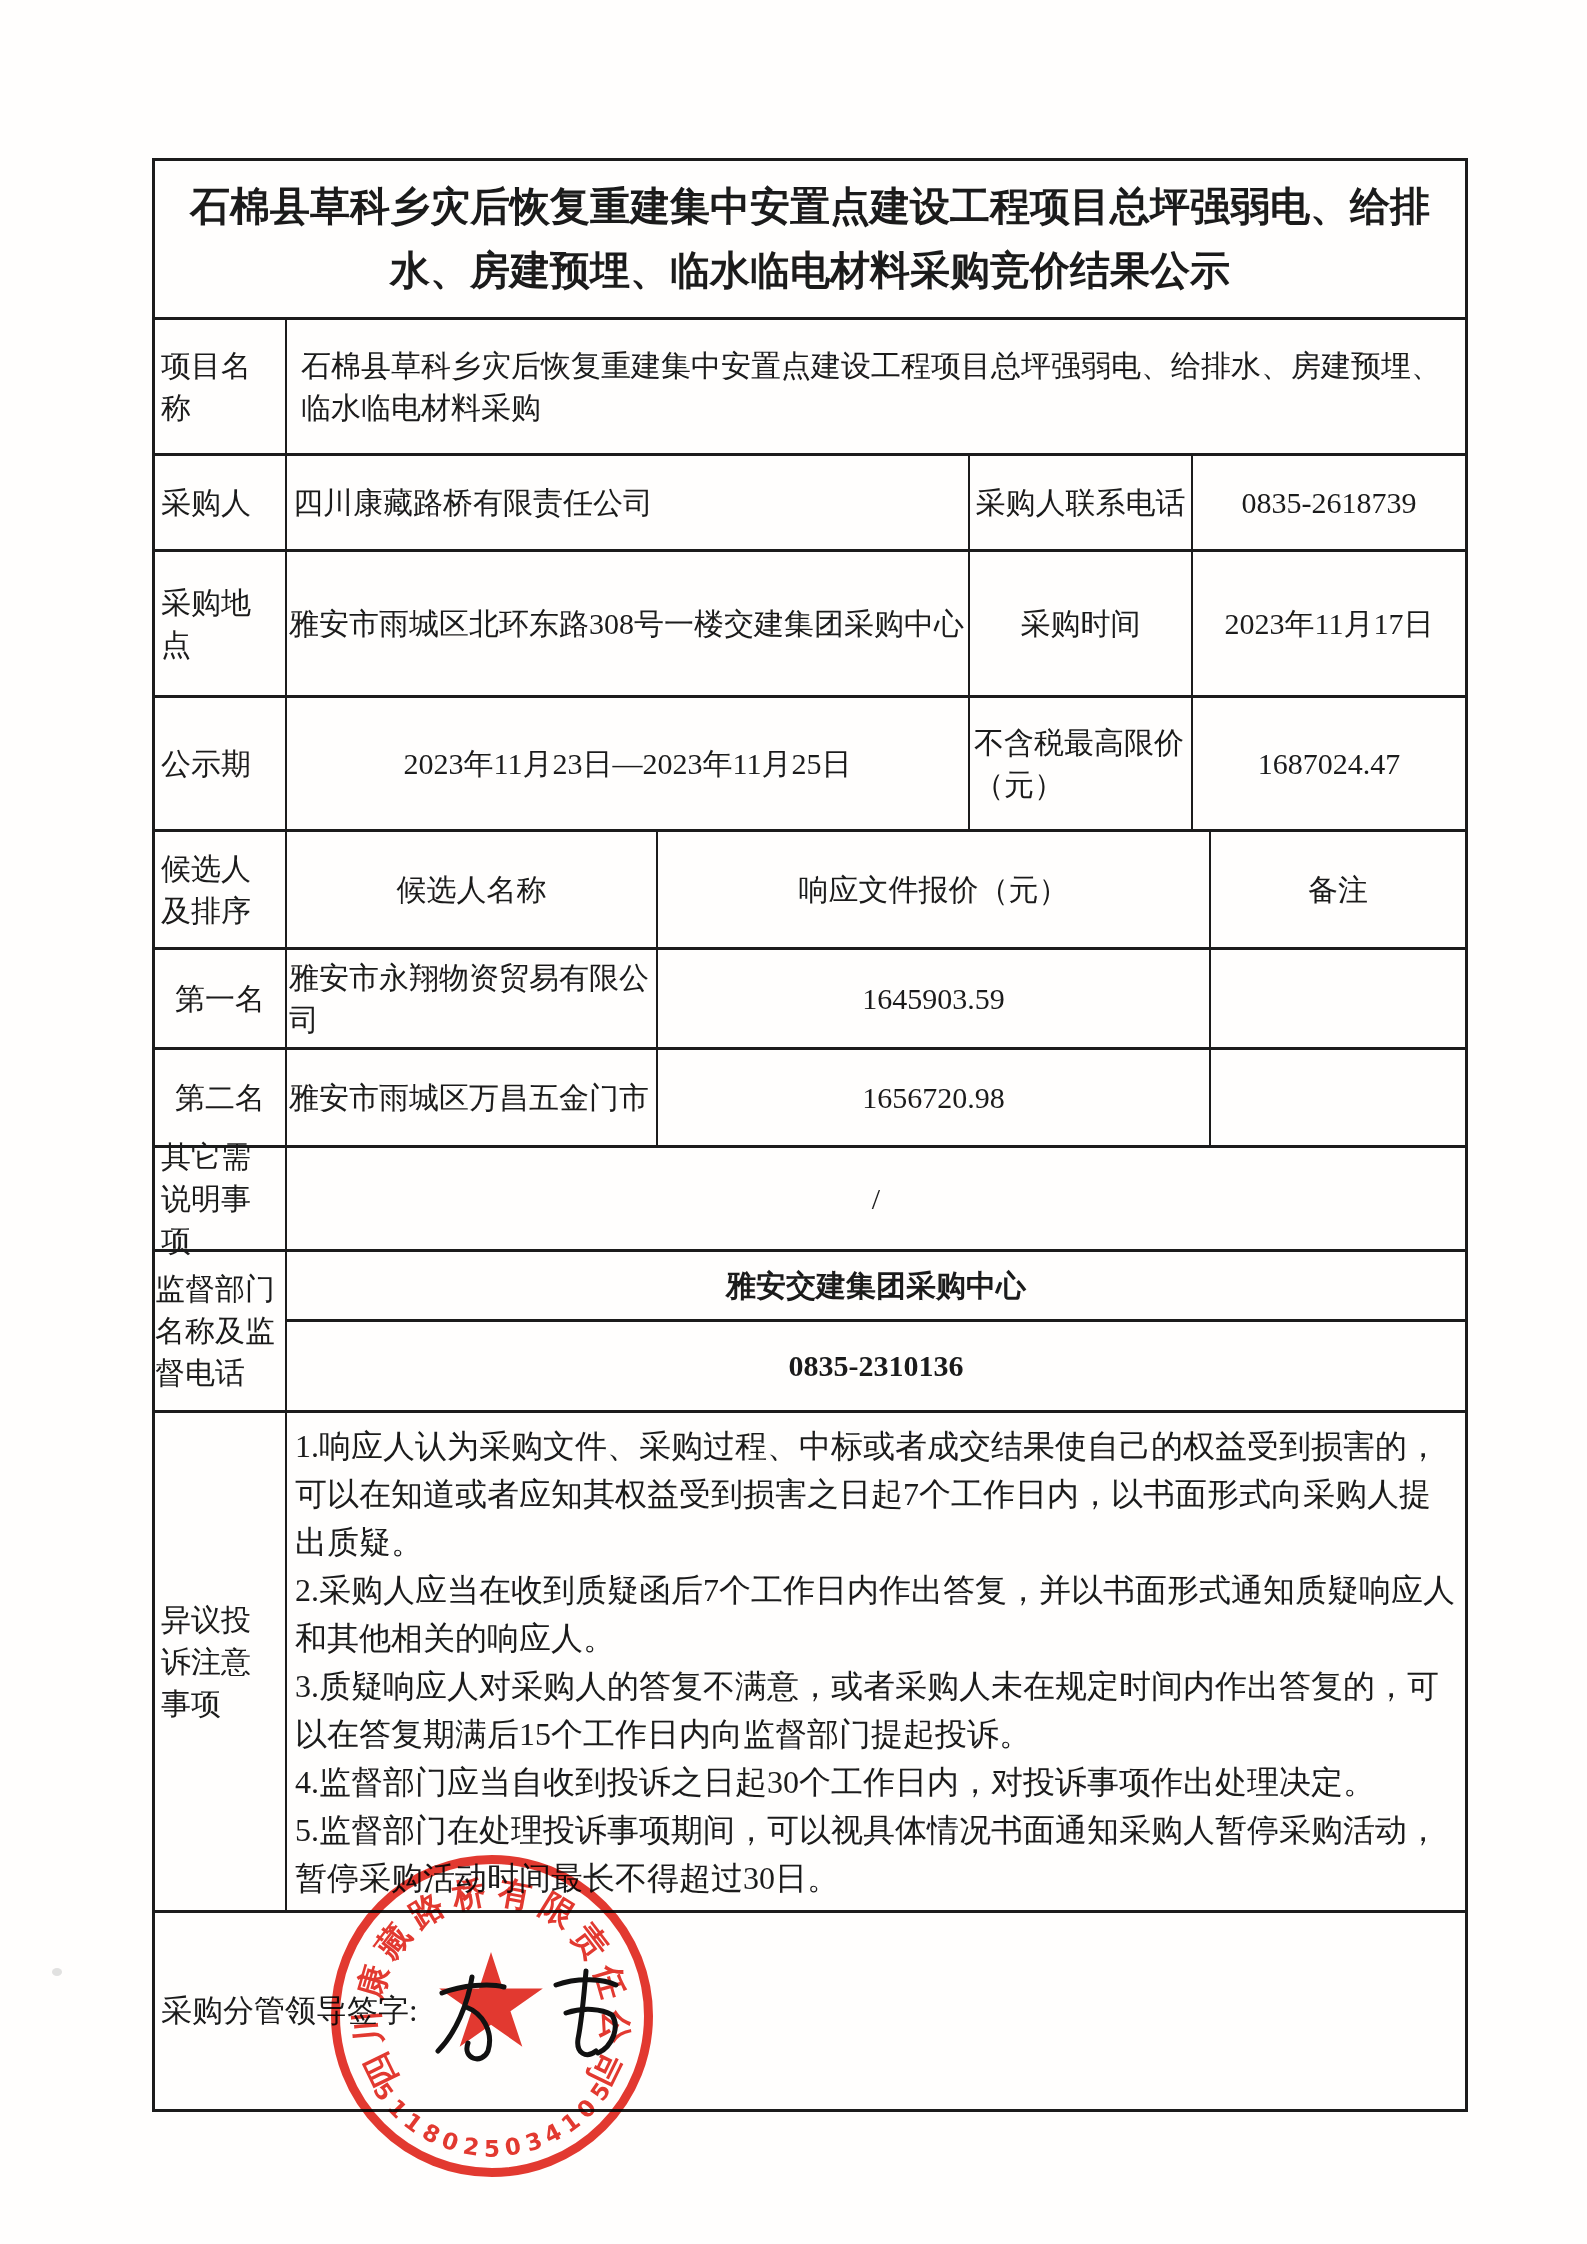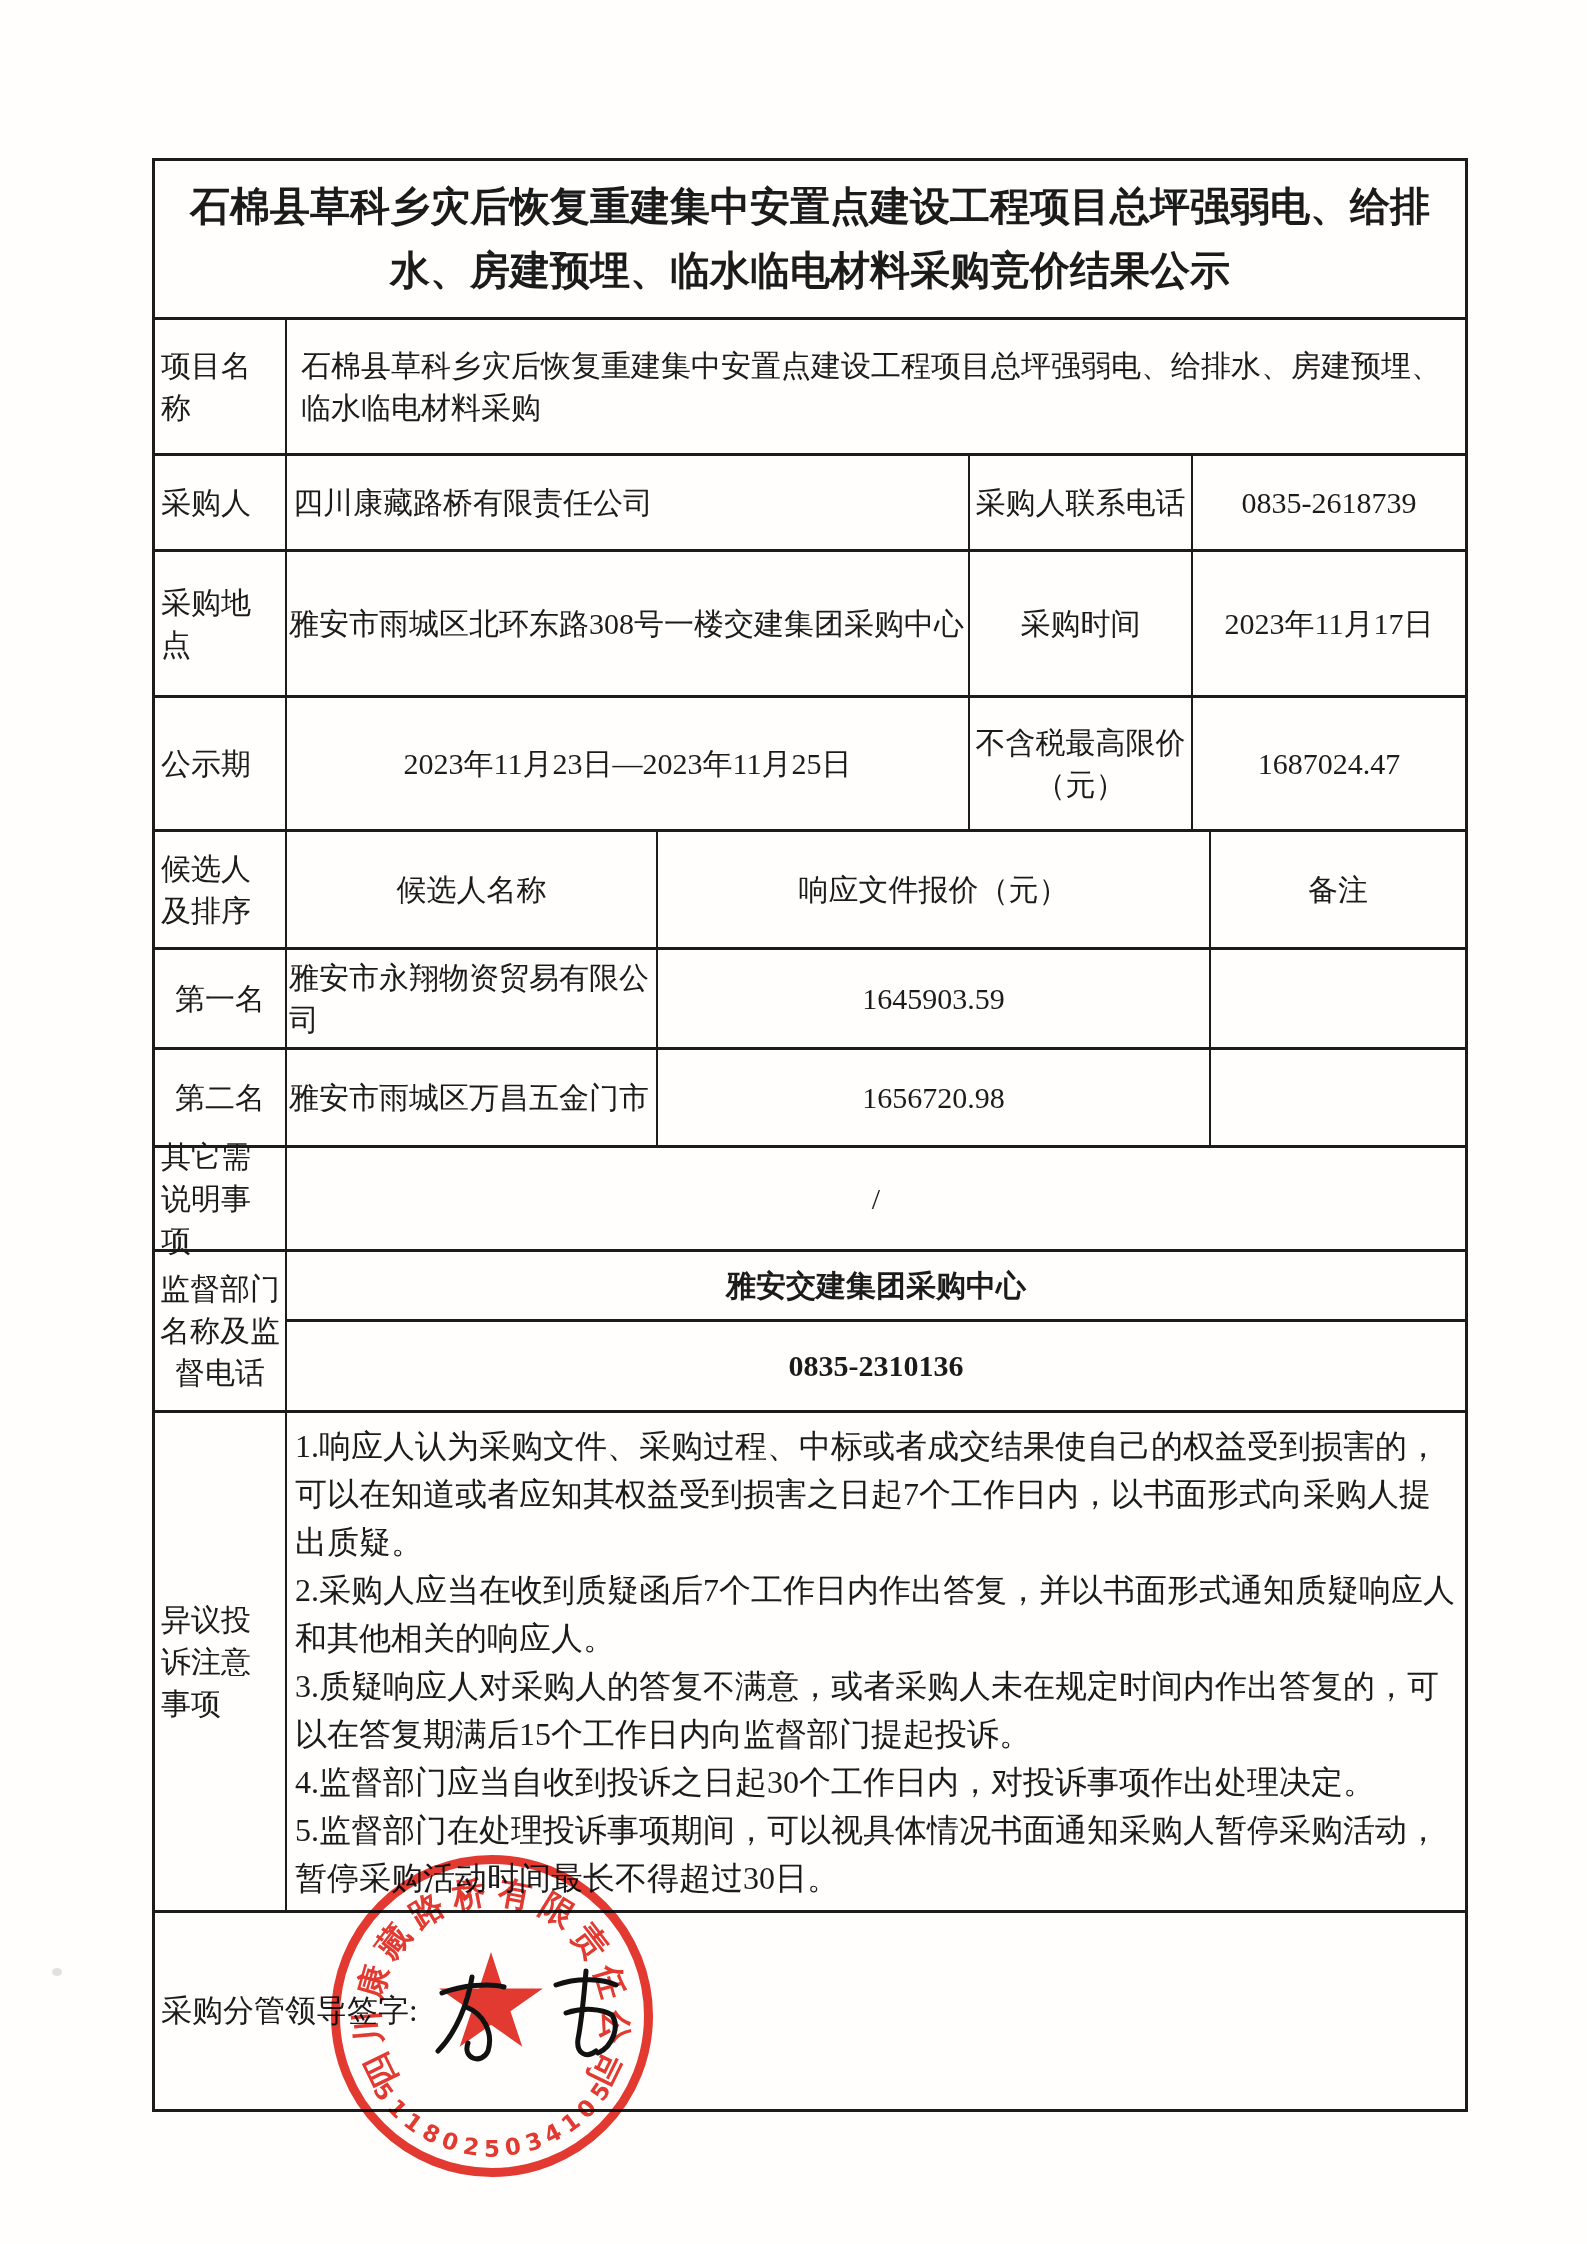--- a/index.html
+++ b/index.html
@@ -19,21 +19,21 @@
   .doc-table{
     position:absolute;left:152px;top:158px;width:1316px;
     border:3px solid var(--line);
     box-sizing:border-box;
     background:transparent;
   }
   .row{display:flex;box-sizing:border-box;border-bottom:3px solid var(--line);}
   .row:last-child{border-bottom:none;}
   .c{box-sizing:border-box;border-right:2px solid var(--line);display:flex;align-items:center;}
   .c:last-child{border-right:none;font-family:Liberation Serif, serif;}
-  .c.center{justify-content:center;text-align:center;}
+  .c.center{justify-content:center;text-align:left;}
   .c.left{justify-content:flex-start;text-align:left;padding:0 6px;}
   .fs{font-size:30px;line-height:42px;}
   
   .r-title{height:159px;align-items:center;}
   .r-project{height:136px;justify-content:space-between;}
   .r-purchaser{height:96px;}
   .r-location{height:146px;}
   .r-publicity{height:134px;}
   .r-candheader{height:118px;}
   .r-cand1{height:100px;}

